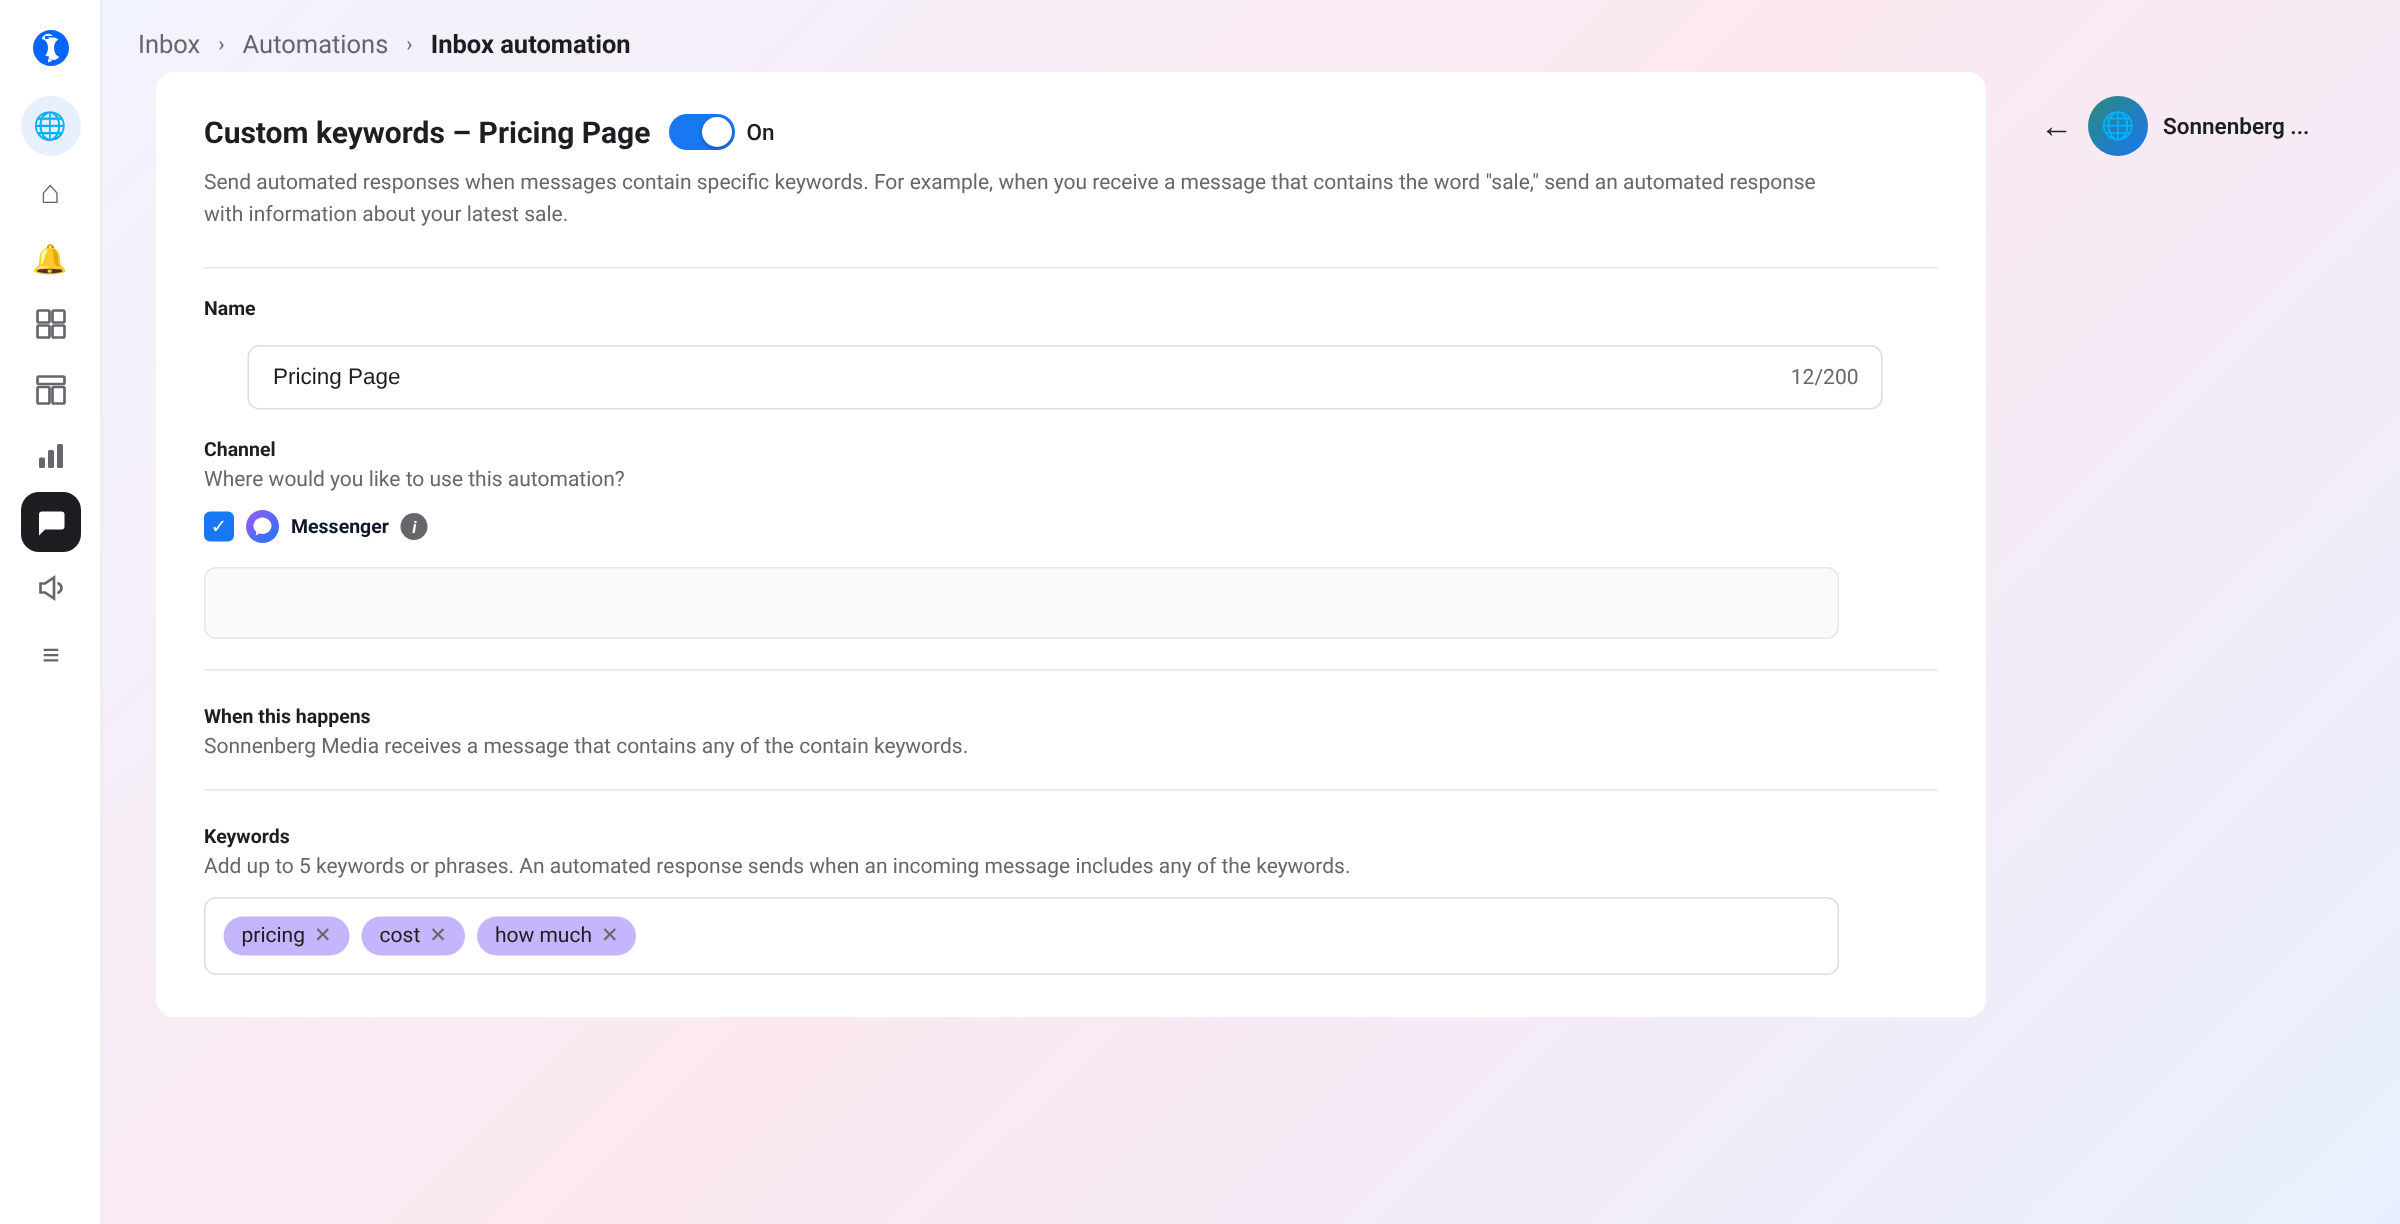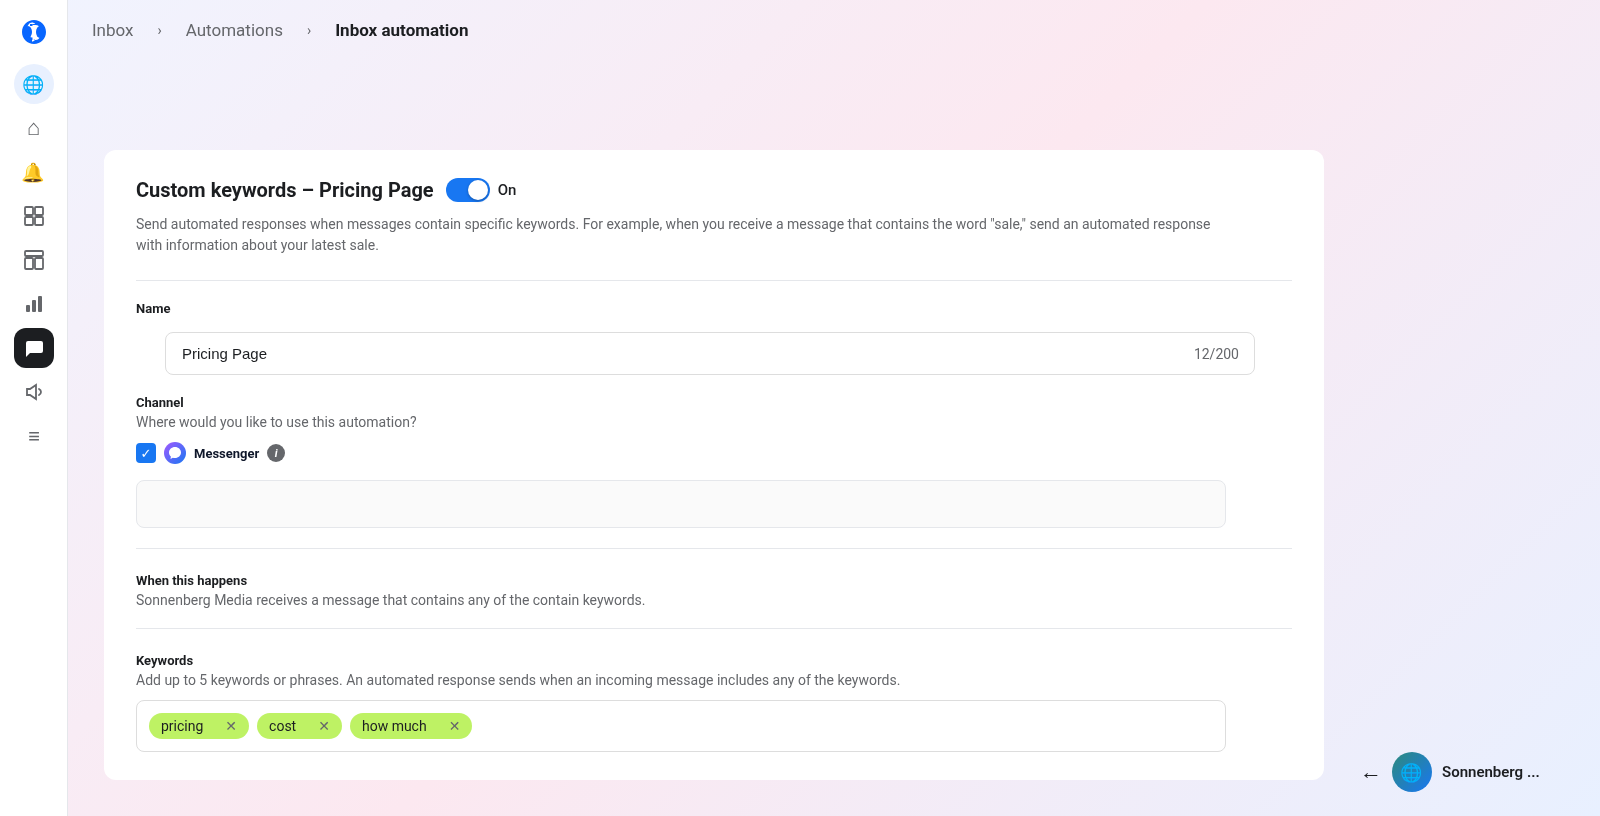--- a/index.html
+++ b/index.html
@@ -50,21 +50,21 @@
       width: 40px;
       height: 40px;
       border-radius: 50%;
       background: #e8f0fe;
       color: #1877f2;
       font-size: 18px;
     }
     .breadcrumb {
       display: flex;
       align-items: center;
-      gap: 24px;
+      gap: 12px;
       font-size: 17px;
     }
     .breadcrumb-item {
       color: #65676b;
       font-weight: 400;
     }
     .breadcrumb-sep {
       color: #65676b;
       font-size: 14px;
     }
@@ -249,22 +249,22 @@
       display: flex;
       flex-wrap: wrap;
       gap: 8px;
       min-height: 52px;
       align-items: center;
       background: #fff;
     }
     .keyword-tag {
       display: flex;
       align-items: center;
-      gap: 22px;
-      background: #bef264;
+      gap: 6px;
+      background: #c4b5fd;
       border-radius: 20px;
       padding: 5px 12px;
       font-size: 14px;
       color: #1c1e21;
     }
     .tag-remove {
       cursor: pointer;
       color: #65676b;
       font-size: 14px;
       line-height: 1;
@@ -305,21 +305,20 @@
     }
     .header-row {
       padding: 20px 24px 8px 24px;
       background: transparent;
     }
     .content-row {
       display: flex;
       flex: 1;
       padding: 0 16px 16px 16px;
       gap: 0;
-      align-items: flex-end;
     }
     .form-area {
       flex: 1;
     }
     .sidebar-right {
       width: 240px;
       padding: 8px 16px;
     }
   </style>
 </head>

